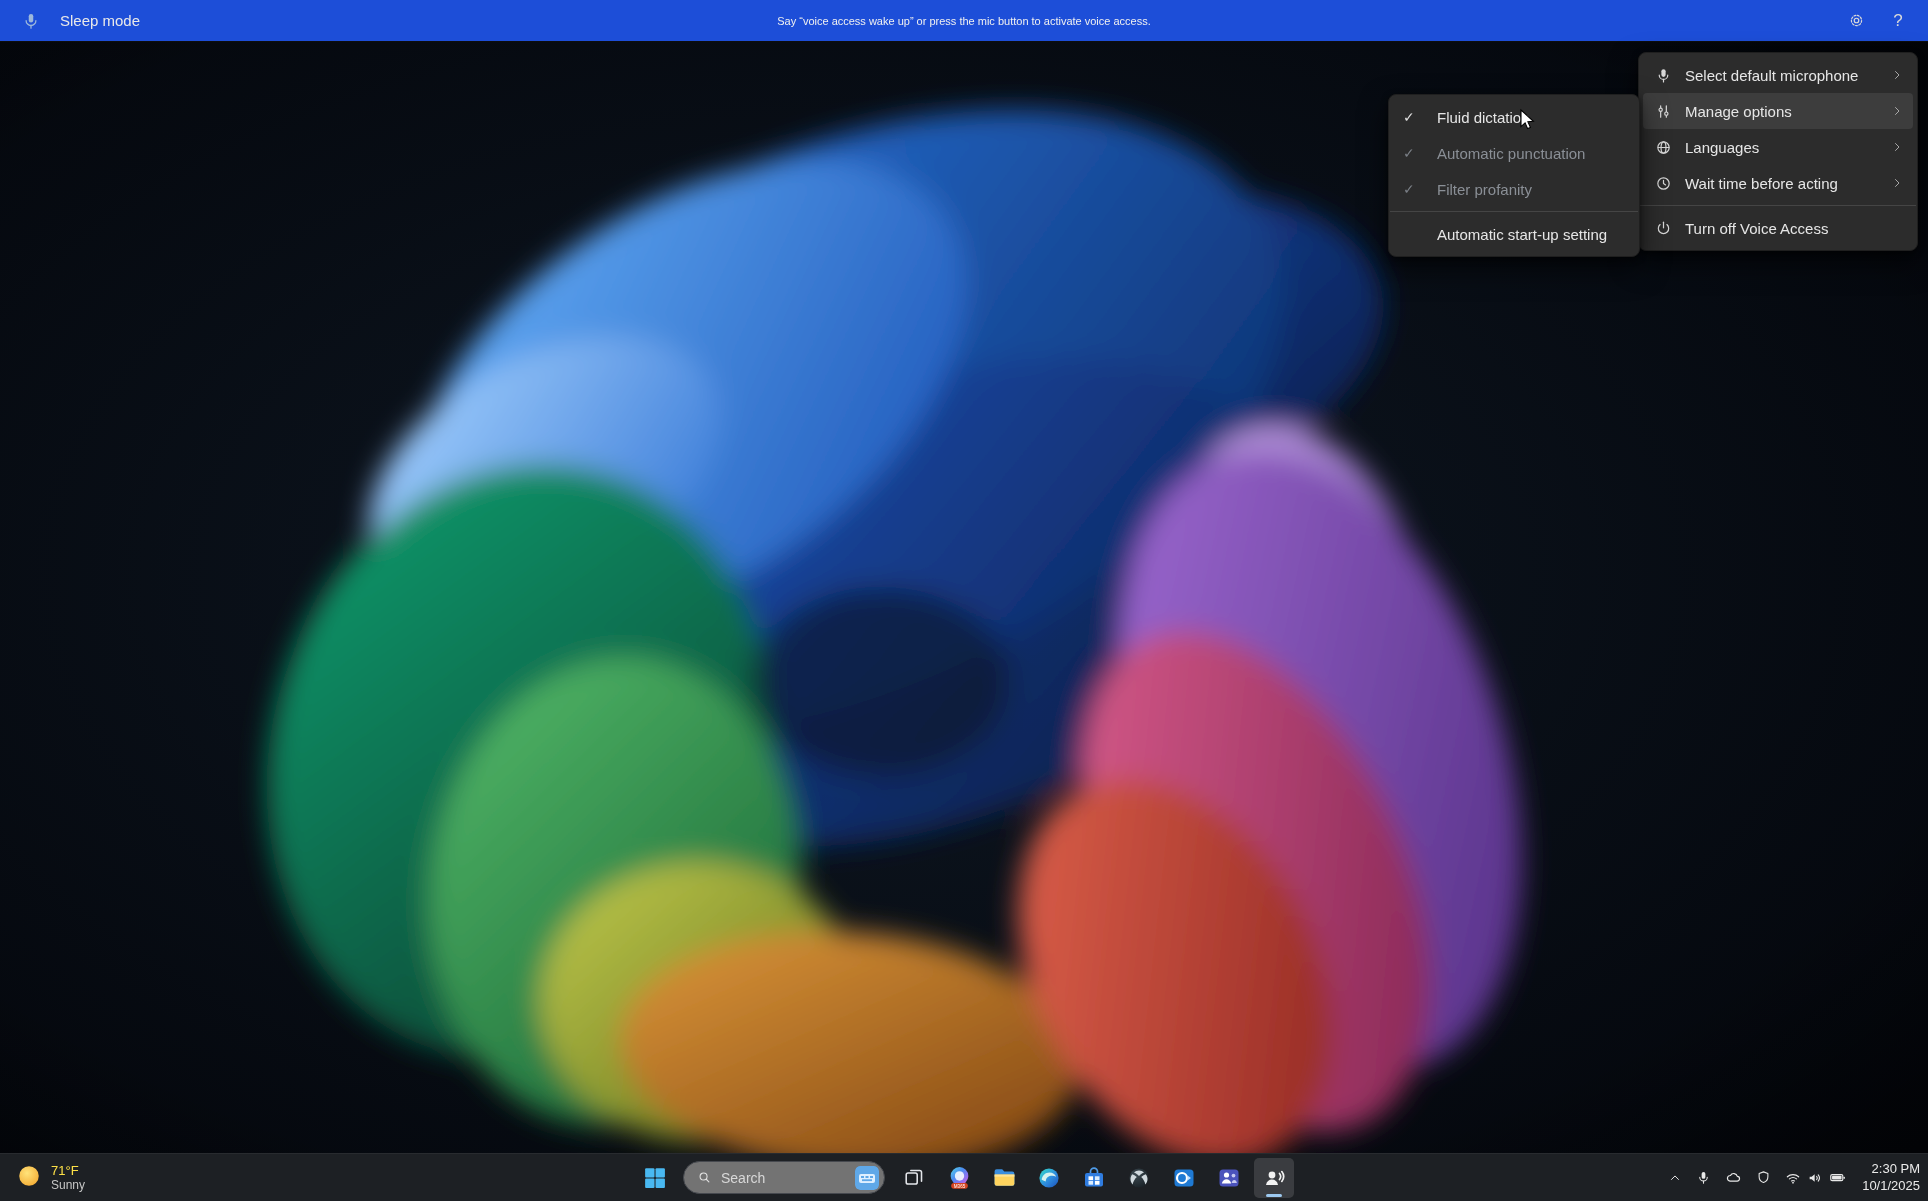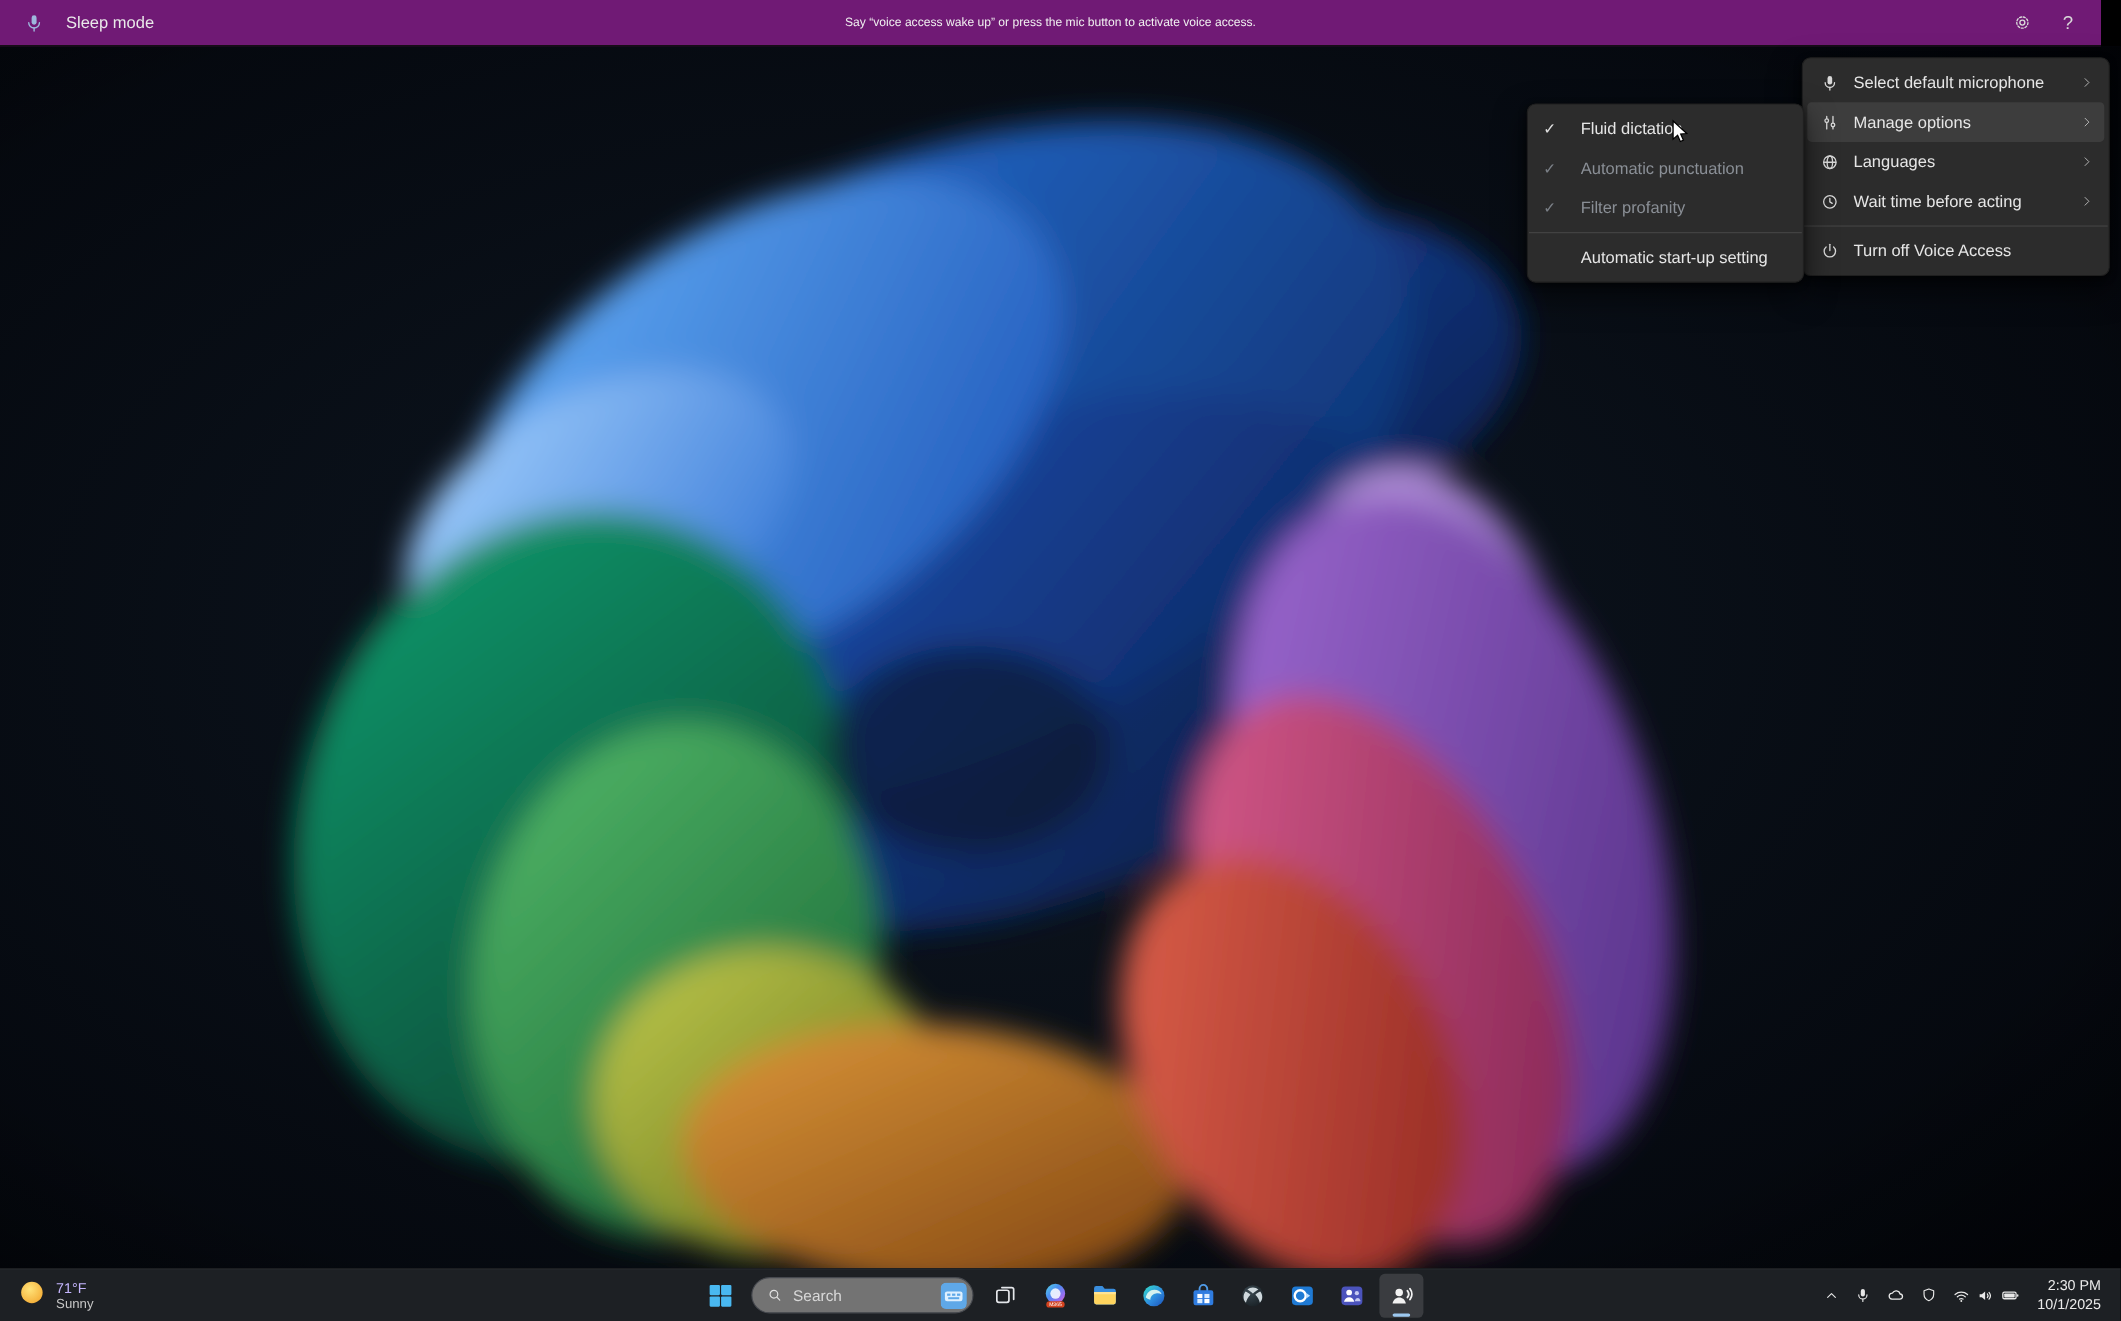--- a/index.html
+++ b/index.html
@@ -1,21 +1,21 @@
 <!DOCTYPE html>
 <html><head>
 <meta charset="utf-8">
 <style>
   * { box-sizing: border-box; margin: 0; padding: 0; }
   html,body { width:1928px; height:1201px; overflow:hidden; background:#000;
     font-family:"Liberation Sans", sans-serif; -webkit-user-select:none; user-select:none; }
   #screen { position:relative; width:1928px; height:1201px; overflow:hidden; }
 
   
-  .voicebar { position:absolute; top:0; left:0; right:18px; height:42px; background:#701a75;
+  .voicebar { position:absolute; top:0; left:0; right:0; height:42px; background:#1d4ed8;
     border-bottom:1px solid #0d0d0d; z-index:60; color:#e9e9e9; display:flex; align-items:center; }
   .vb-left { display:flex; align-items:center; gap:16px; padding-left:18px; }
   .vb-mic { width:26px; height:26px; display:flex; align-items:center; justify-content:center;
     color:#9db8dc; border-radius:4px; }
   .vb-mode { font-size:15px; color:#e9e9e9; }
   .vb-message { position:absolute; left:50%; transform:translateX(-50%); font-size:11px; color:#f0f0f0; white-space:nowrap; }
   .vb-right { position:absolute; right:0; top:0; height:100%; display:flex; align-items:center; gap:10px; padding-right:14px; }
   .vb-btn { width:32px; height:32px; display:flex; align-items:center; justify-content:center;
     color:#d9d9d9; border-radius:4px; cursor:default; }
   .vb-help { font-size:17px; color:#d9d9d9; }
@@ -41,37 +41,37 @@
   .check-col { width:22px; flex:0 0 22px; font-size:14px; color:#dfdfdf; text-align:left; }
   .menu-item.disabled { color:#8a8f96; }
   .menu-item.disabled .check-col { color:#7a7f86; }
 
   
   .taskbar { position:absolute; left:0; right:0; bottom:0; height:48px; background:#1d2024;
     border-top:1px solid rgba(255,255,255,.05); z-index:80; color:#e8e8e8; }
   .tb-weather { position:absolute; left:4px; top:0; height:100%; display:flex; align-items:center;
     gap:9px; padding:0 12px; border-radius:4px; }
   .weather-text { display:flex; flex-direction:column; justify-content:center; line-height:1.2; }
-  .weather-temp { font-size:13px; color:#c4b5fd; }
+  .weather-temp { font-size:13px; color:#fde047; }
   .weather-cond { font-size:12px; color:#c6c6c6; }
 
   .tb-center { position:absolute; left:50%; transform:translateX(-50%); top:0; height:100%;
     display:flex; align-items:center; gap:5px; }
   .tb-btn { width:40px; height:40px; border-radius:5px; display:flex; align-items:center;
     justify-content:center; position:relative; }
   .tb-btn.active { background:rgba(255,255,255,.13); }
   .active-indicator { position:absolute; bottom:1px; left:50%; transform:translateX(-50%);
     width:16px; height:3px; border-radius:2px; background:#9cc8ef; }
 
   .search-box { height:33px; width:202px; background:#737373; border:1px solid #46494f;
     border-radius:17px; display:flex; align-items:center; gap:9px; padding:0 5px 0 13px; margin:0 4px; }
   .search-label { flex:1; font-size:14px; color:#d8d8d8; }
   .search-badge { width:24px; height:24px; border-radius:5px; overflow:hidden; display:flex; }
 
-  .tb-tray { position:absolute; right:0; top:0; height:100%; display:flex; align-items:center; gap:2px; padding-right:10px; }
+  .tb-tray { position:absolute; right:0; top:0; height:100%; display:flex; align-items:center; gap:2px; }
   .tray-btn { height:36px; border-radius:4px; display:flex; align-items:center; justify-content:center;
     color:#e8e8e8; padding:0 6px; gap:6px; }
   .clock { display:flex; flex-direction:column; align-items:flex-end; justify-content:center;
     font-size:13px; line-height:1.3; color:#eaeaea; padding:0 8px; }
 
   
   .cursor { position:absolute; z-index:300; pointer-events:none; }
 
   svg .stk { fill:none; stroke:currentColor; stroke-width:1.7; stroke-linecap:round; stroke-linejoin:round; }
 </style>

